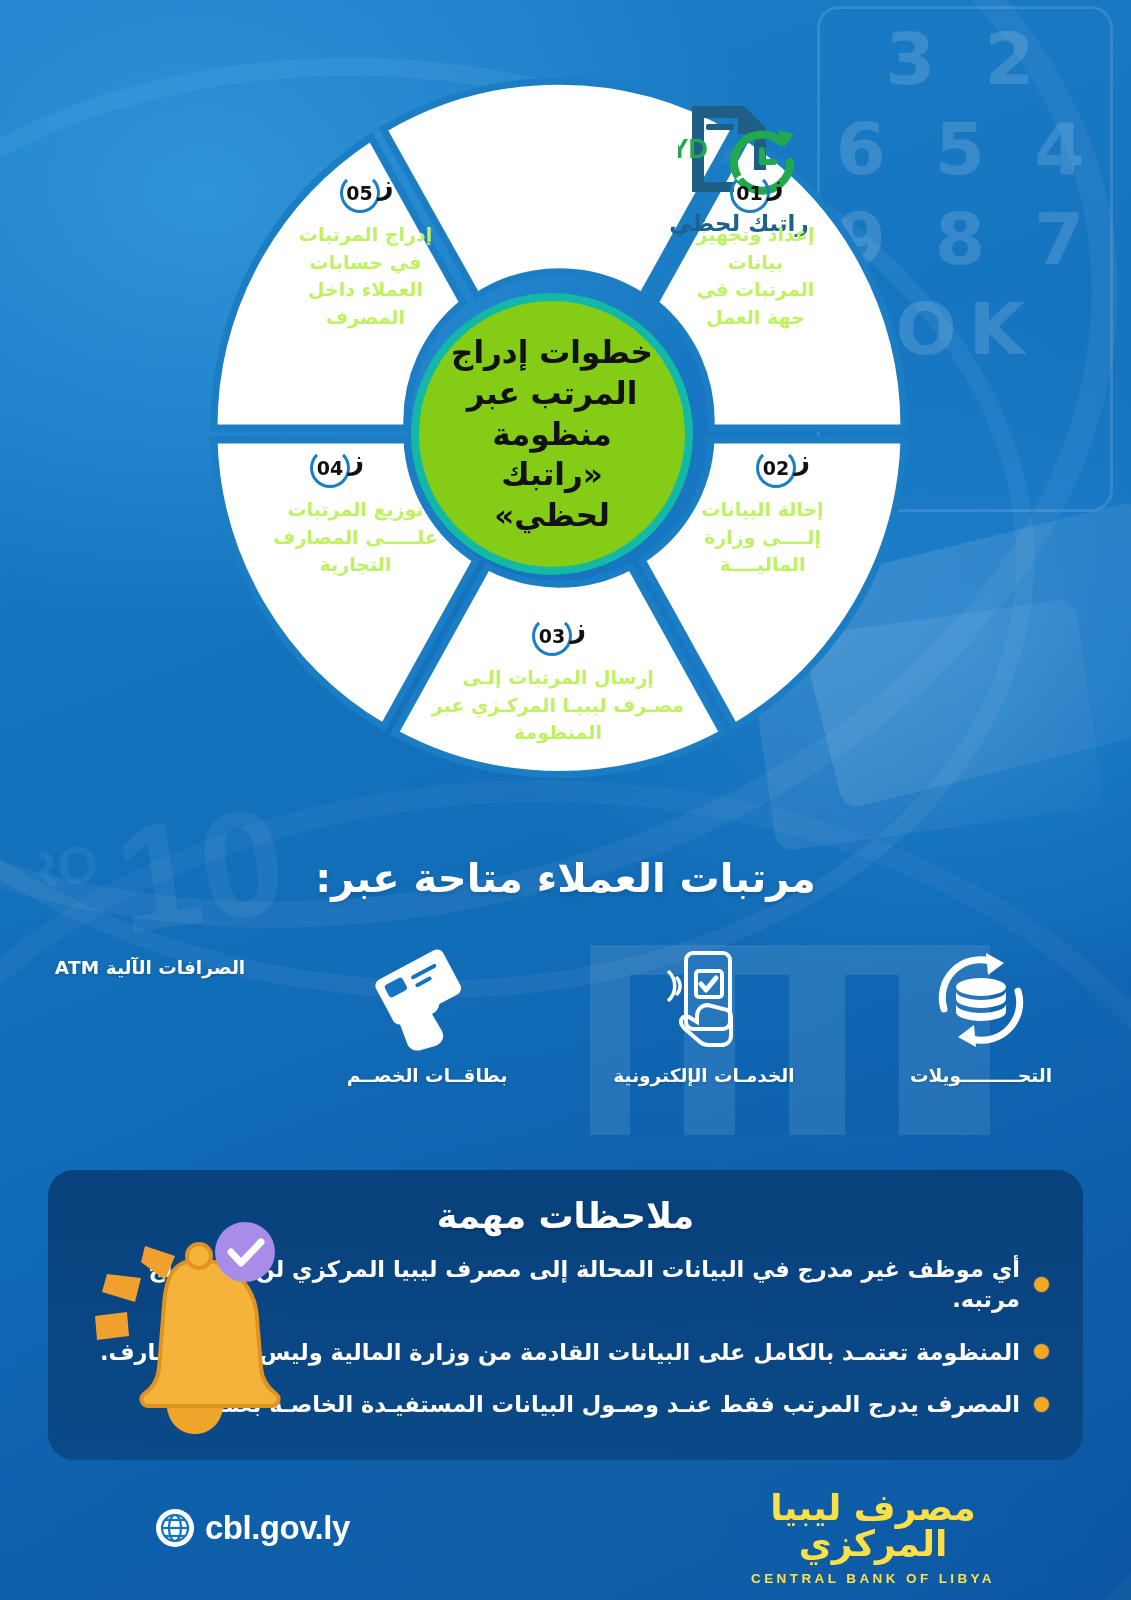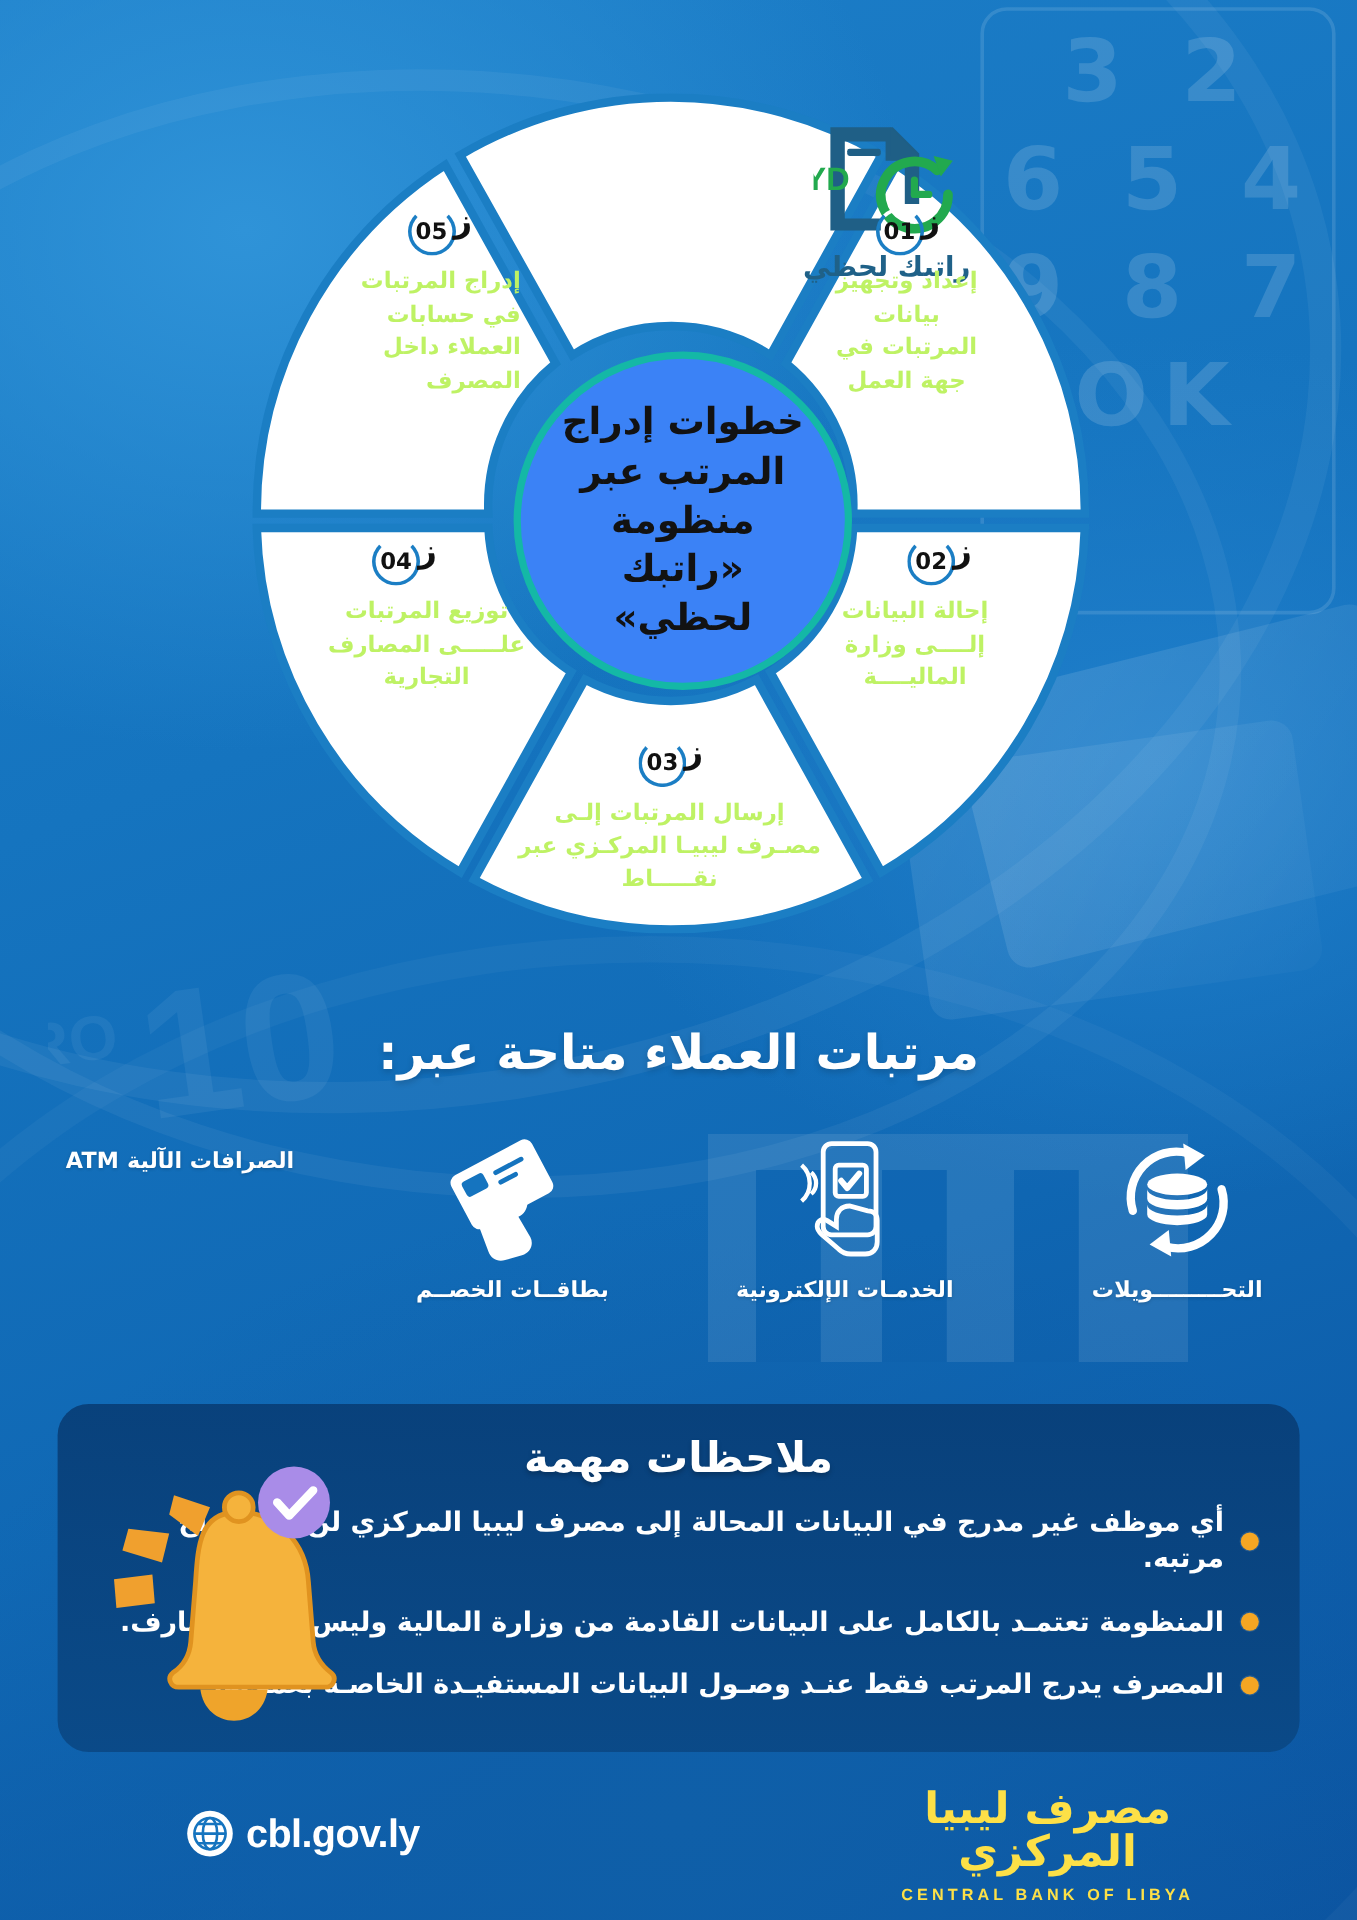--- a/index.html
+++ b/index.html
@@ -32,22 +32,22 @@
     border-radius:18px;transform:rotate(-14deg);}
   .bg-card2{position:absolute;right:40px;top:620px;width:330px;height:210px;
     background:linear-gradient(135deg,rgba(255,255,255,.10),rgba(255,255,255,.02));
     border-radius:18px;transform:rotate(-8deg);}
   .bg-build{position:absolute;left:560px;top:905px;width:460px;height:230px;opacity:.09;}
 
   
   #wheel-section{position:absolute;left:0;top:60px;width:1131px;height:720px;}
   #wheel{position:absolute;left:187px;top:18px;width:745px;height:700px;}
   .seg{position:absolute;left:0;top:0;width:745px;height:700px;}
-  .hub{position:absolute;left:241px;top:215px;width:282px;height:282px;border-radius:50%;
-    background:#3b82f6;border:6px solid #14b8a6;box-sizing:border-box;
+  .hub{position:absolute;left:224px;top:215px;width:282px;height:282px;border-radius:50%;
+    background:#84cc16;border:8px solid #14b8a6;box-sizing:border-box;
     display:flex;align-items:center;justify-content:center;}
   .hub-text{font-size:31px;line-height:1.32;font-weight:700;color:#121212;text-align:center;
     padding:0 24px;font-family:"DejaVu Sans","Liberation Sans",sans-serif;}
 
   .logo-box{position:absolute;left:447px;top:22px;width:210px;height:150px;
     display:flex;flex-direction:column;align-items:center;justify-content:flex-start;}
   .logo-sub{margin-top:2px;font-size:23px;font-weight:700;color:#1f6188;letter-spacing:-.3px;}
 
   .step{position:absolute;width:205px;text-align:center;}
   .badge{position:relative;width:52px;height:40px;margin:0 auto 8px auto;}
@@ -175,32 +175,32 @@
         <div class="zed">ز</div>
       </div>
       <div class="step-txt" style="padding:0 16px;">إحالة البيانات إلــــى وزارة الماليــــة</div>
     </div>
 
     <div class="step" style="left:230px;top:538px;width:282px;">
       <div class="badge">
         <div class="num">03</div>
         <div class="zed">ز</div>
       </div>
-      <div class="step-txt" style="padding:0 8px;">إرسال المرتبات إلـى مصـرف ليبيـا المركـزي عبر نقـــــاط</div>
+      <div class="step-txt" style="padding:0 8px;">إرسال المرتبات إلـى مصـرف ليبيـا المركـزي عبر المنظومة</div>
     </div>
 
     <div class="step" style="left:66px;top:370px;">
       <div class="badge" style="margin-right:96px;margin-left:auto;">
         <div class="num">04</div>
         <div class="zed">ز</div>
       </div>
       <div class="step-txt" style="padding:0 14px;">توزيع المرتبات علـــــى المصارف التجارية</div>
     </div>
 
-    <div class="step" style="left:76px;top:95px;text-align:right;">
+    <div class="step" style="left:76px;top:95px;">
       <div class="badge">
         <div class="num">05</div>
         <div class="zed">ز</div>
       </div>
       <div class="step-txt" style="padding:0 34px;">إدراج المرتبات في حسابات العملاء داخل المصرف</div>
     </div>
 
   </div>
 </div>
 

